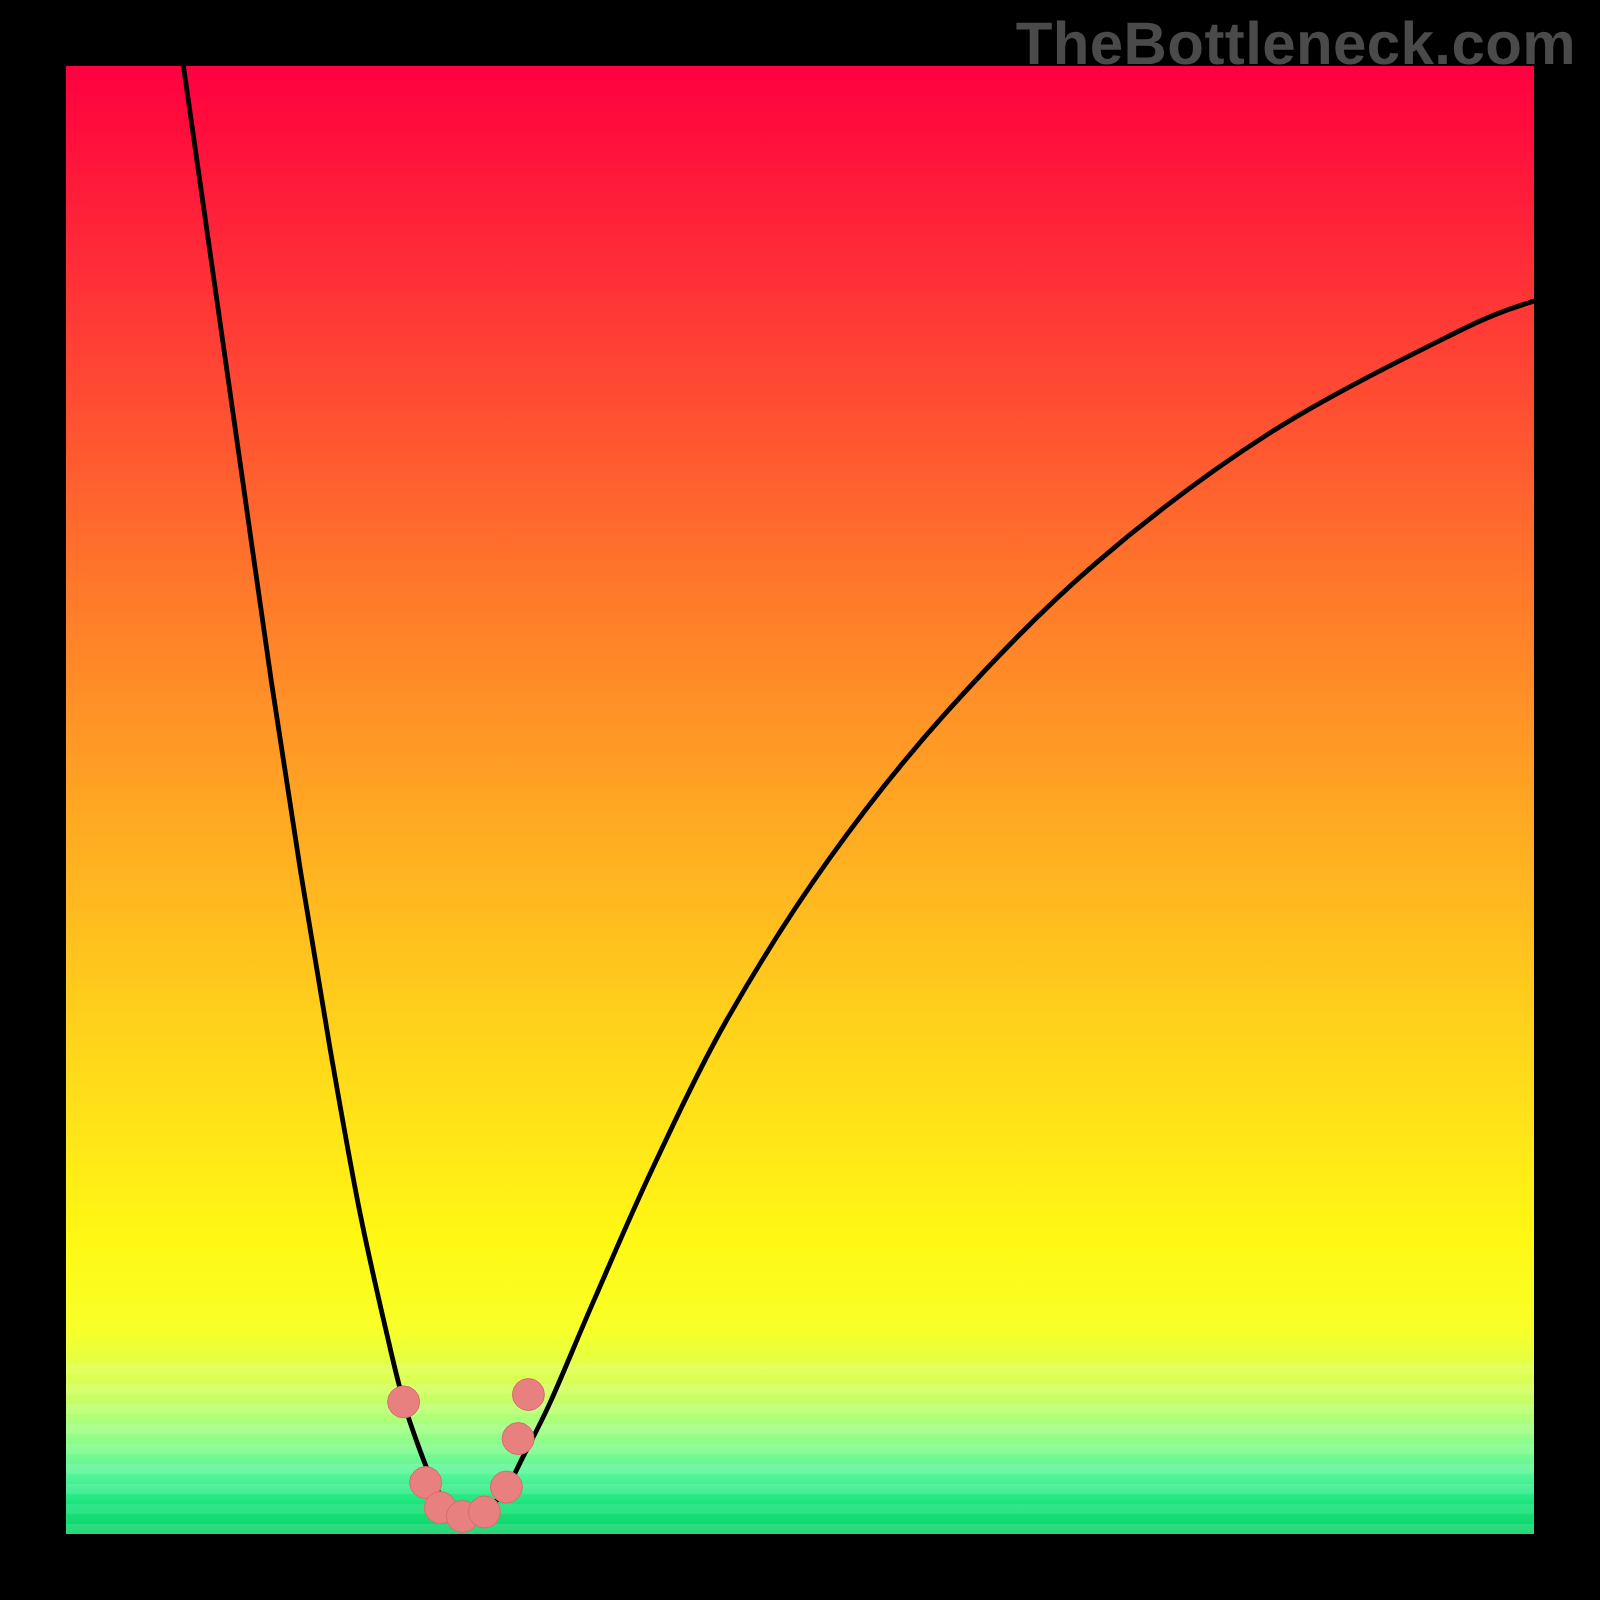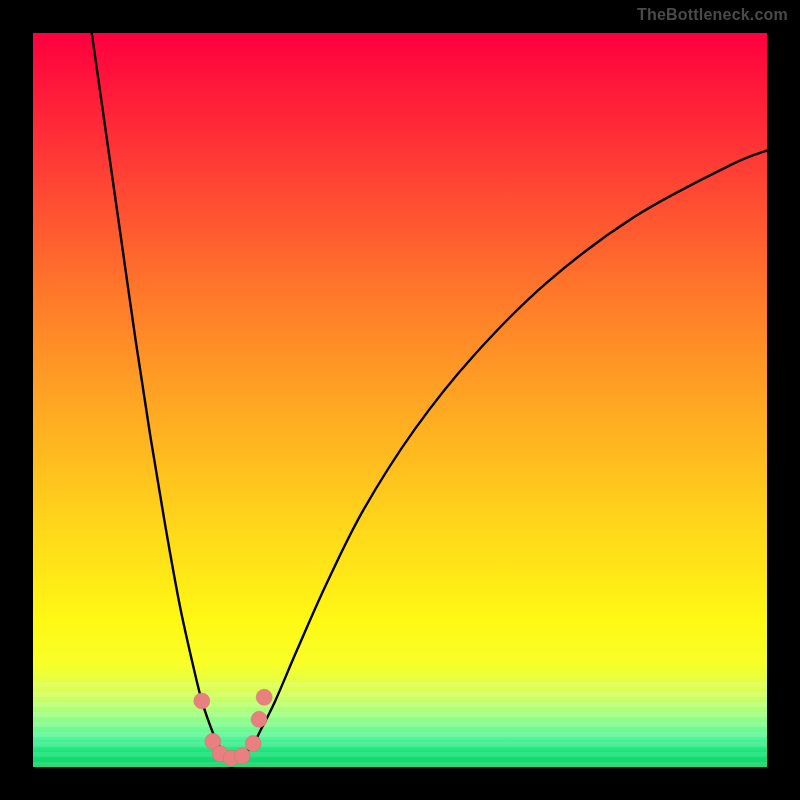--- a/index.html
+++ b/index.html
@@ -56,21 +56,21 @@
     width: 100%;
     opacity: 0.18;
     background: rgba(255,255,255,0.6);
   }
   .stripes div:nth-child(odd) { opacity: 0.0; }
   .watermark {
     position: absolute;
     top: 6px;
     right: 12px;
     color: #4a4a4a;
-    font-size: 16px;
+    font-size: 30px;
     font-weight: 600;
     letter-spacing: 0.2px;
     user-select: none;
     text-align: right;
   }
   svg.curve {
     position: absolute;
     left: 0; top: 0;
     width: 734px; height: 734px;
   }

